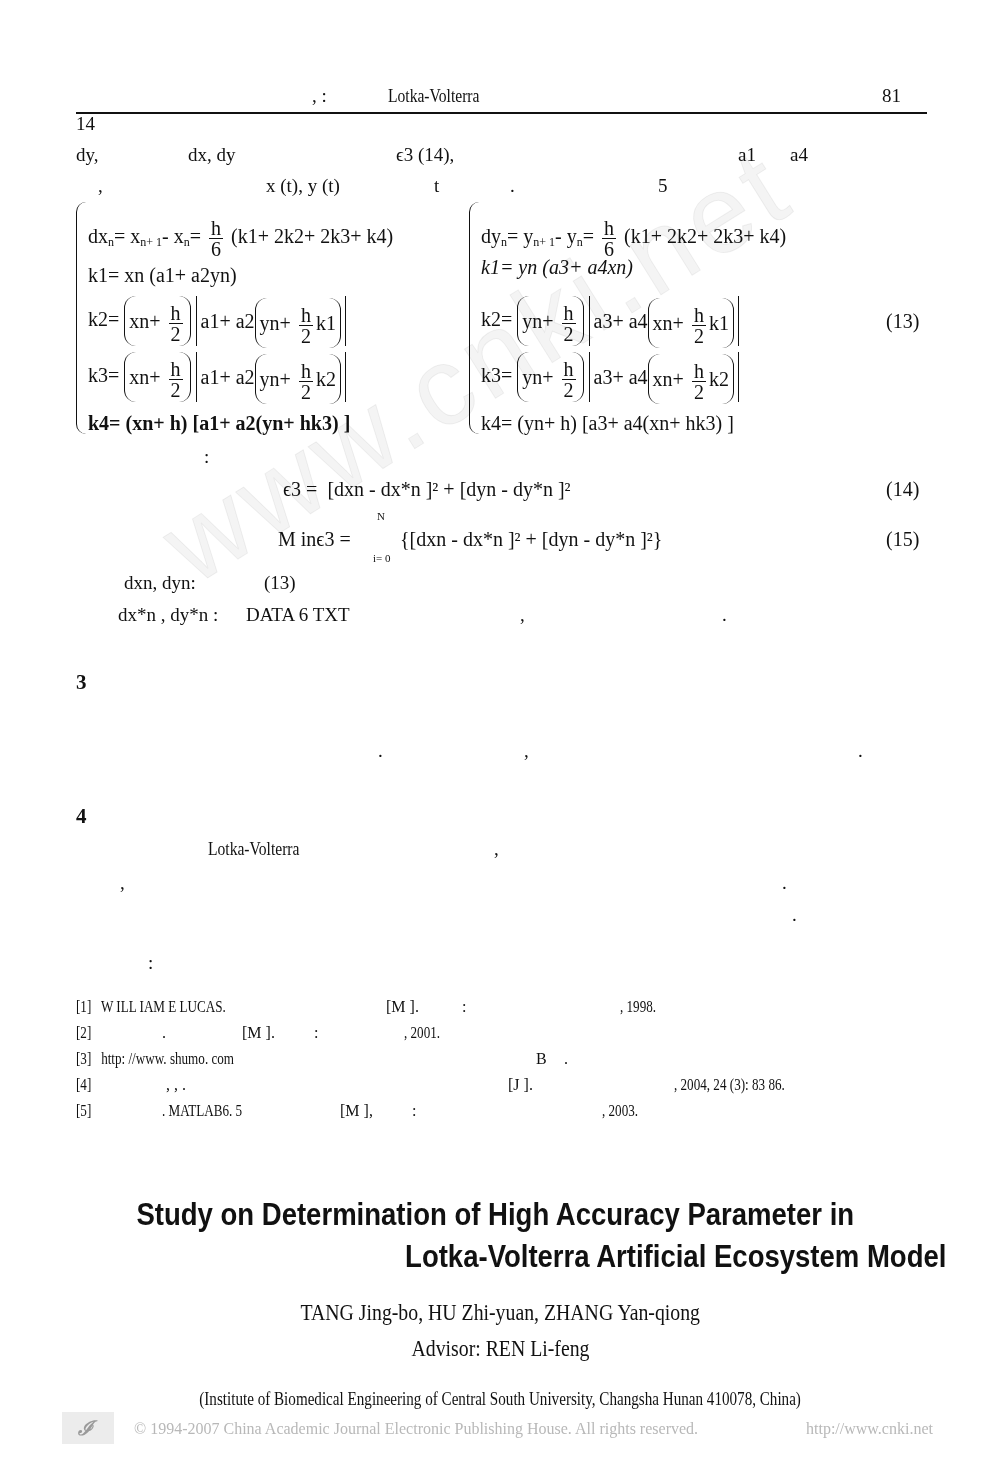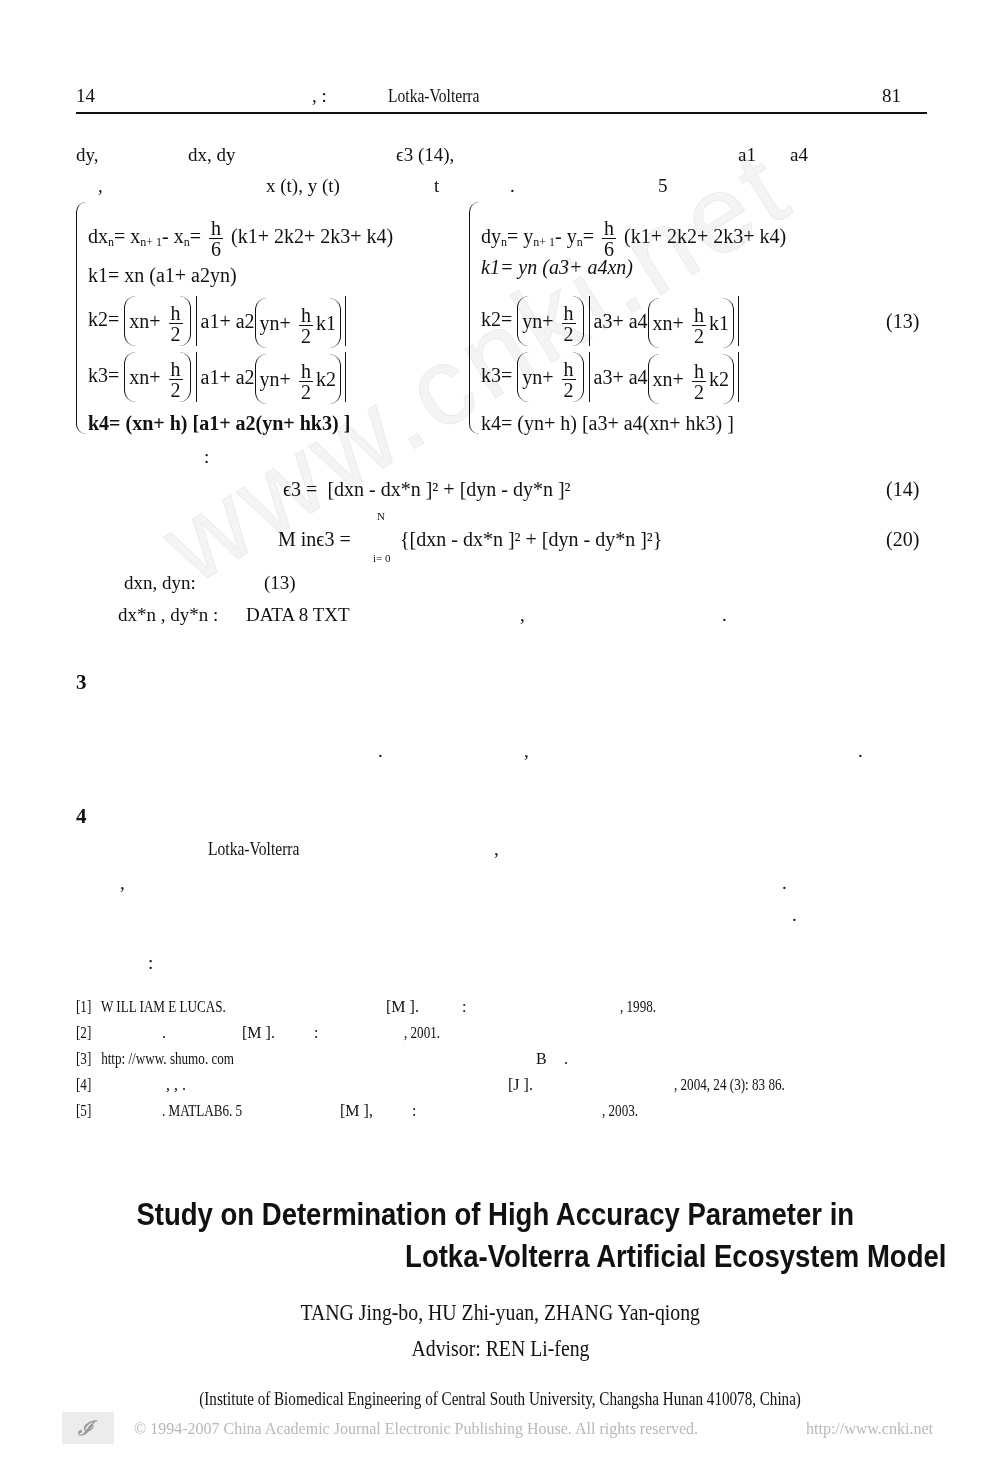--- a/index.html
+++ b/index.html
@@ -27,21 +27,21 @@
   .logo { position: absolute; left: 62px; top: 1412px; width: 52px; height: 32px; background: #ececec; }
   .logo span { position: absolute; left: 16px; top: 2px; font-size: 20px; color: #9a9a9a; font-style: italic; font-weight: bold; }
   .watermark { position: absolute; left: 140px; top: 500px; font-family: "Liberation Sans", sans-serif; font-size: 110px; color: rgba(0,0,0,0.045); transform: rotate(-32deg); transform-origin: left top; letter-spacing: 6px; -webkit-text-stroke: 1px rgba(0,0,0,0.06); }
   .eqnum { font-size: 20px; }
 </style>
 </head>
 <body>
 
 <div class="watermark">www.cnki.net</div>
 
-<div class="abs hdr" style="left:76px;">14</div>
+<div class="abs hdr" style="left:76px;margin-top:28px;">14</div>
 <div class="abs hdr" style="left:312px;">,   :</div>
 <div class="abs hdr" style="left:388px;"><span class="cond">Lotka-Volterra</span></div>
 <div class="abs hdr" style="left:882px;">81</div>
 <div class="rule"></div>
 
 <div class="abs txt" style="left:76px; top:144px;">dy,</div>
 <div class="abs txt" style="left:188px; top:144px;">dx, dy</div>
 <div class="abs txt" style="left:396px; top:144px;">ϵ3 (14),</div>
 <div class="abs txt" style="left:738px; top:144px;">a1</div>
 <div class="abs txt" style="left:790px; top:144px;">a4</div>
@@ -97,26 +97,26 @@
   <span>ϵ3 =</span>&nbsp; <span>[dxn -  dx*n ]² + [dyn -  dy*n ]²</span>
 </div>
 <div class="abs eqnum" style="left:886px; top:478px;">(14)</div>
 
 <div class="abs" style="left:377px; top:510px; font-size:11px;">N</div>
 <div class="abs eq" style="left:278px; top:528px;">
   <span>M inϵ3 =</span>
 </div>
 <div class="abs eq" style="left:400px; top:528px;">{[dxn -  dx*n ]² + [dyn -  dy*n ]²}</div>
 <div class="abs" style="left:373px; top:552px; font-size:11px;">i= 0</div>
-<div class="abs eqnum" style="left:886px; top:528px;">(20)</div>
+<div class="abs eqnum" style="left:886px; top:528px;">(15)</div>
 
 <div class="abs txt" style="left:124px; top:572px;">dxn, dyn:</div>
 <div class="abs txt" style="left:264px; top:572px;">(13)</div>
 <div class="abs txt" style="left:118px; top:604px;">dx*n , dy*n :</div>
-<div class="abs txt" style="left:246px; top:604px;">DATA 8 TXT</div>
+<div class="abs txt" style="left:246px; top:604px;">DATA 6 TXT</div>
 <div class="abs txt" style="left:520px; top:604px;">,</div>
 <div class="abs txt" style="left:722px; top:604px;">.</div>
 
 <div class="abs sec" style="left:76px; top:670px;">3</div>
 <div class="abs txt" style="left:378px; top:740px;">.</div>
 <div class="abs txt" style="left:524px; top:740px;">,</div>
 <div class="abs txt" style="left:858px; top:740px;">.</div>
 
 <div class="abs sec" style="left:76px; top:804px;">4</div>
 <div class="abs txt" style="left:208px; top:838px;"><span class="cond">Lotka-Volterra</span></div>

